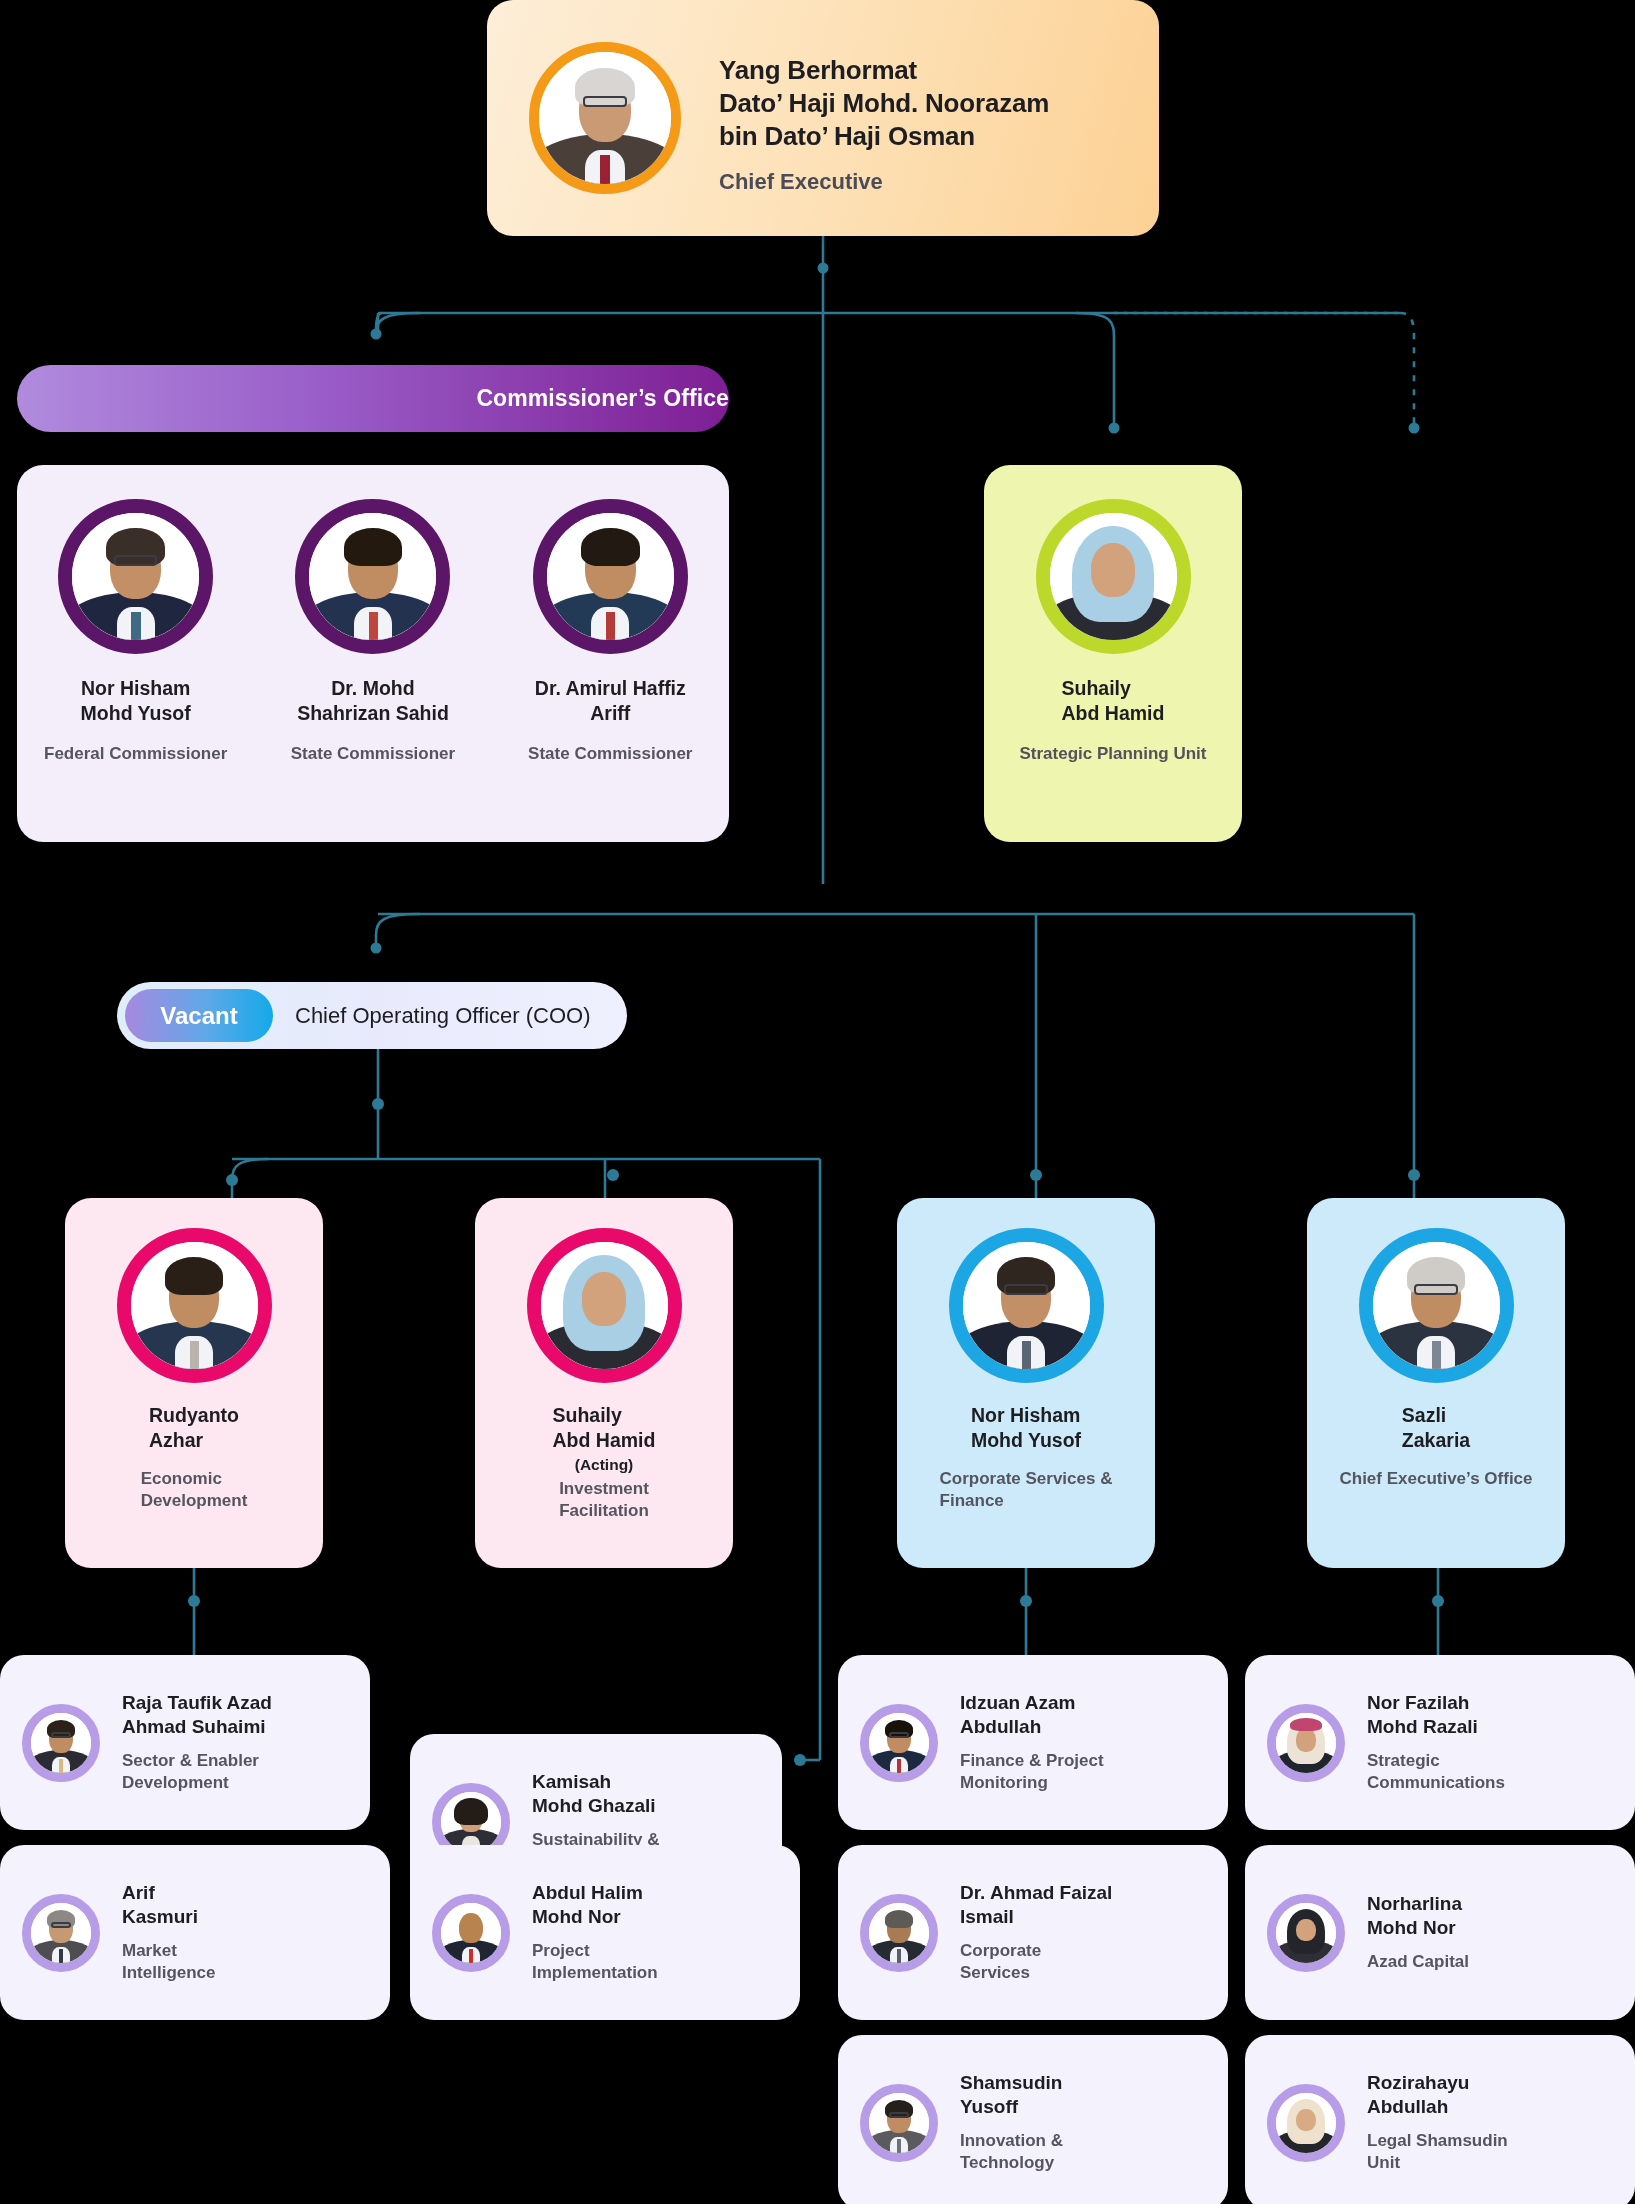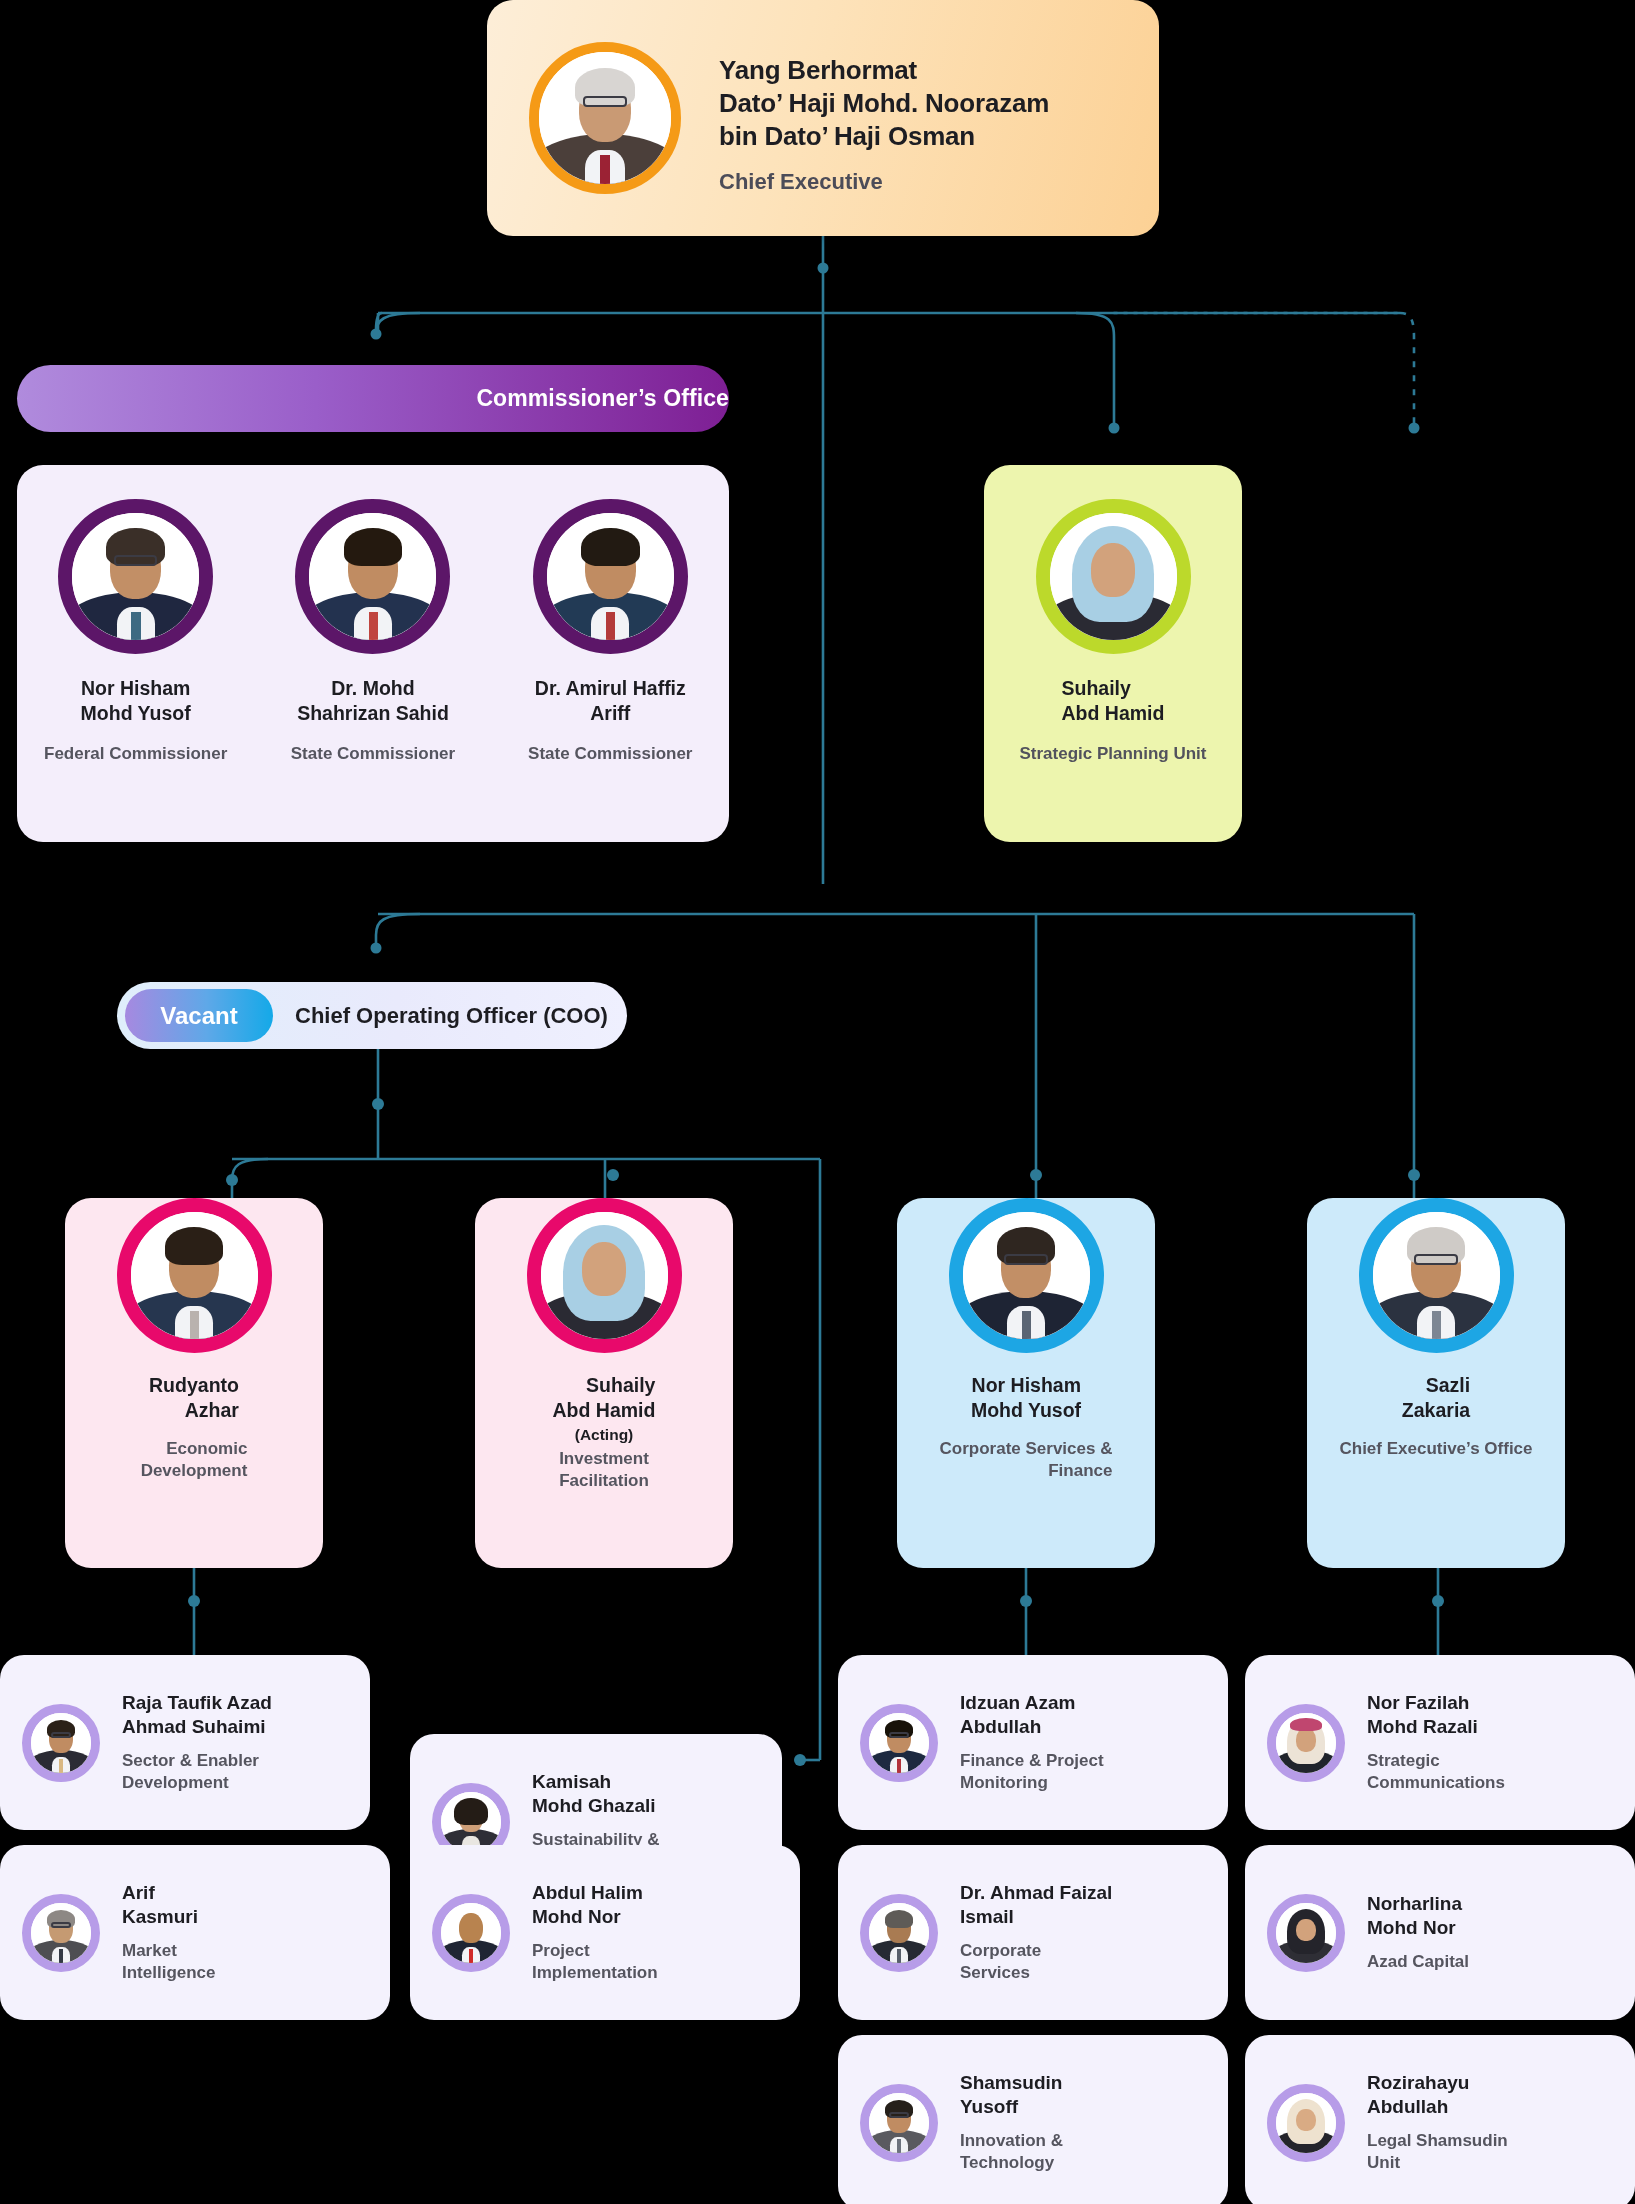--- a/index.html
+++ b/index.html
@@ -87,27 +87,27 @@
     border-radius: 34px;
     background: linear-gradient(90deg,#dfeefb 0%,#e9eafc 55%,#eff0fe 100%);
     display: flex; align-items: center; padding-left: 8px;
   }
   .vacant-badge {
     width: 148px; height: 53px; border-radius: 27px;
     background: linear-gradient(90deg,#a689e0 0%,#5fa8e8 55%,#14a9e8 100%);
     color: #ffffff; font-size: 24px; font-weight: 700;
     display: flex; align-items: center; justify-content: center;
   }
-  .vacant-role { font-size: 22px; font-weight: 700; color: #1d1d22; margin-left: 22px; }
+  .vacant-role { font-size: 22px; font-weight: 400; color: #1d1d22; margin-left: 22px; }
 
   
   .div-card {
     width: 258px; height: 370px; top: 1198px;
     border-radius: 26px;
-    display: flex; flex-direction: column; align-items: center;  text-align: right;
+    display: flex; flex-direction: column; align-items: center; padding-top: 30px;
   }
   .div-pink { background: #fde7f0; }
   .div-blue { background: #cdeafa; }
   .ring-pink { width: 155px; height: 155px; border: 14px solid #e8096b; }
   .ring-blue { width: 155px; height: 155px; border: 14px solid #1da6e4; }
   .div-card .person-name { margin-top: 20px; }
   .div-card .person-role { margin-top: 14px; }
   .acting-tag { font-size: 15.5px; font-weight: 700; color: #1d1d22; margin-top: 2px; }
 
   

